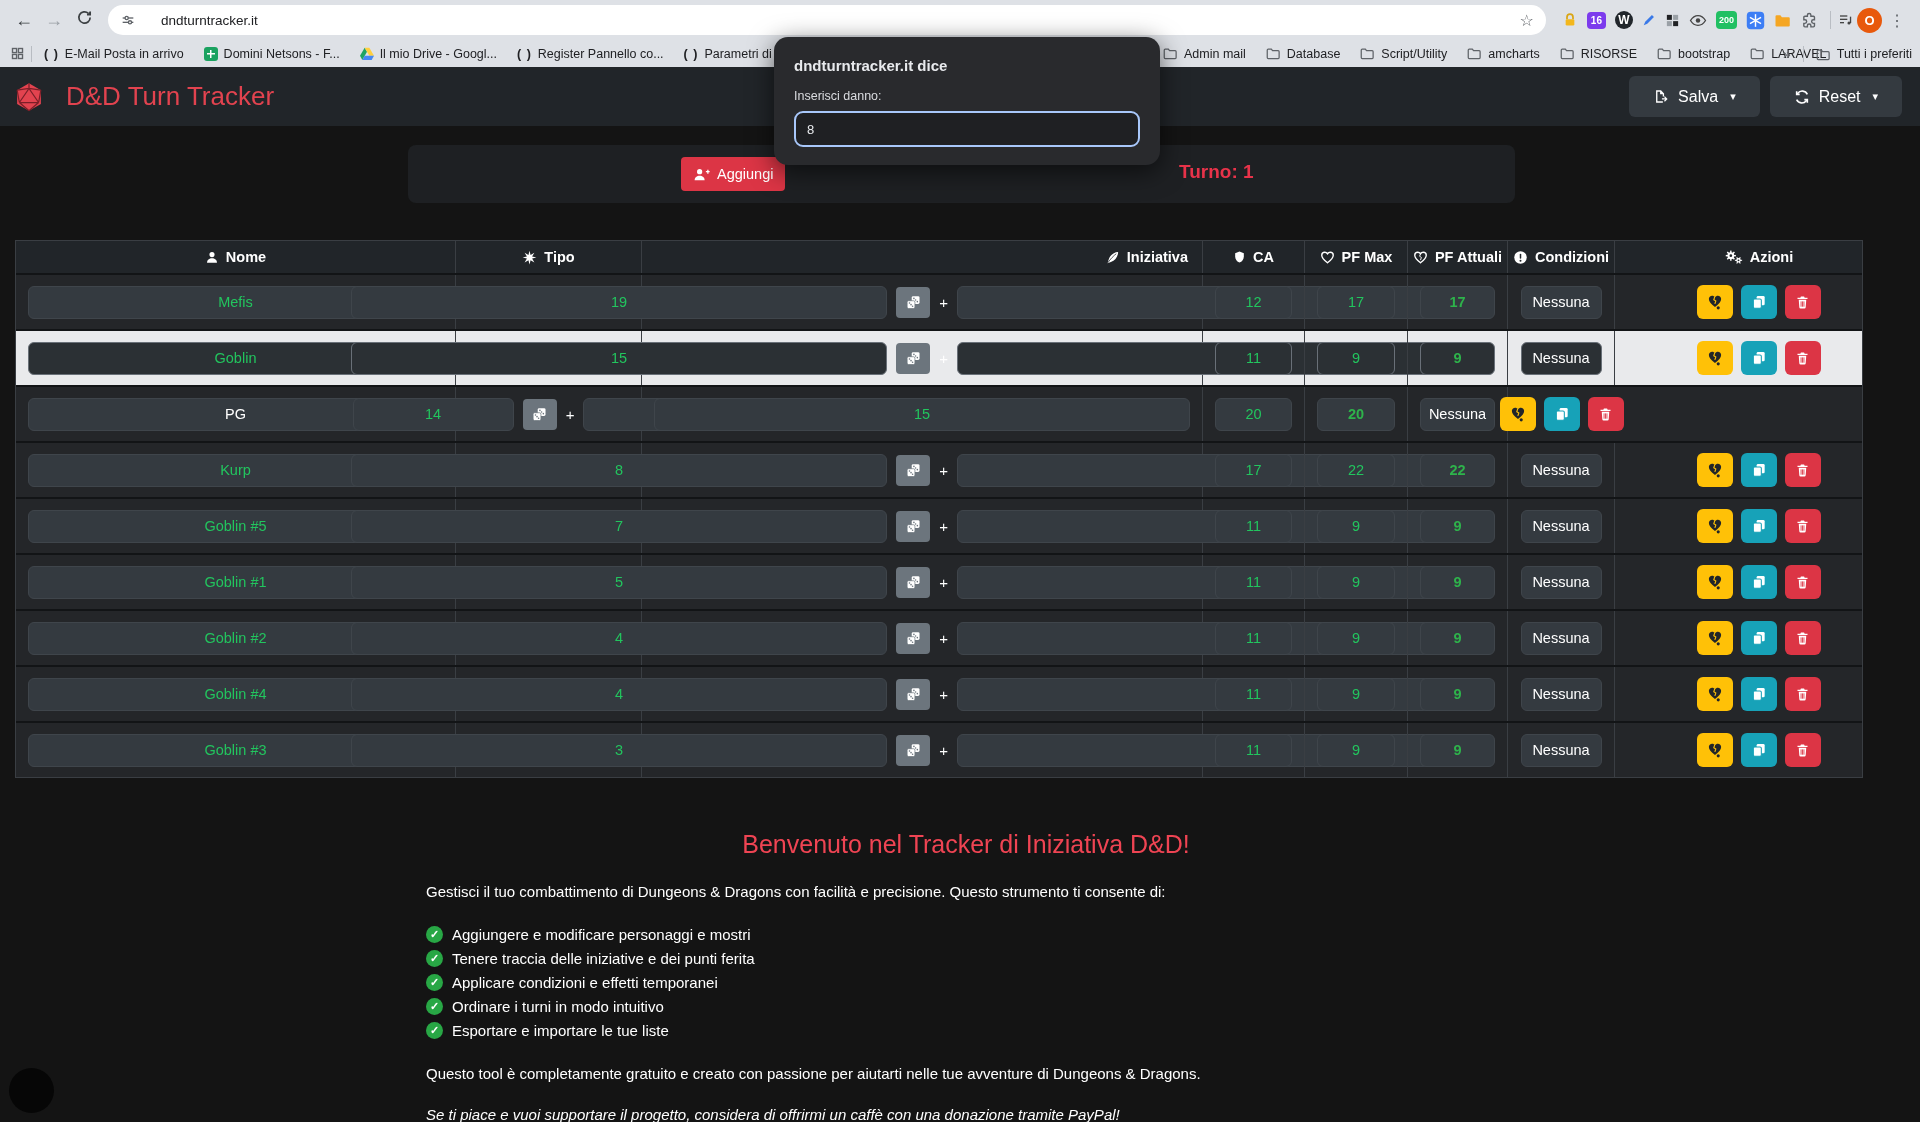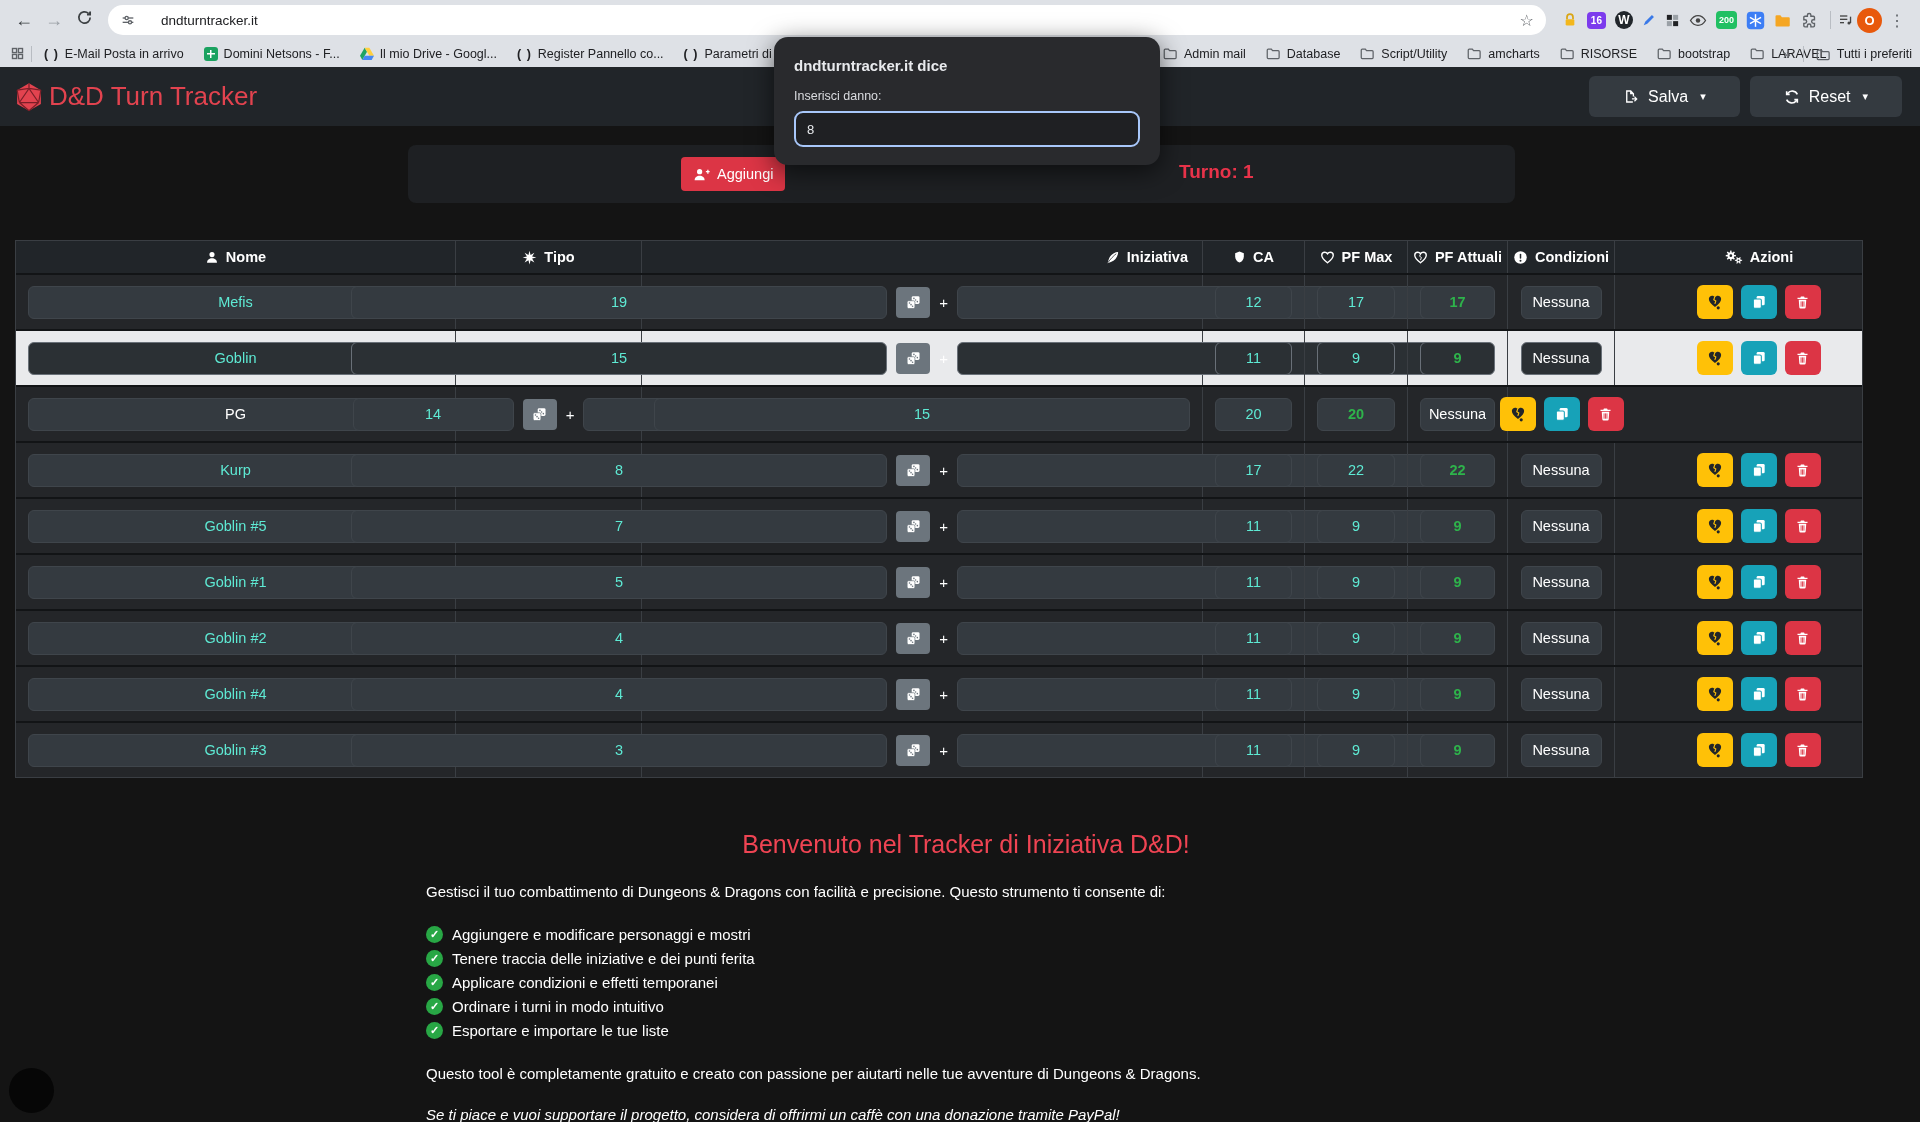--- a/index.html
+++ b/index.html
@@ -30,41 +30,41 @@
     linear-gradient(#fff,#fff) 50% 0/1.5px 100% no-repeat,
     linear-gradient(#fff,#fff) 0 50%/100% 1.5px no-repeat;}
   #bmRight{position:absolute;left:1163px;top:0;height:27px;display:flex;align-items:center;}
   .bm-far{position:absolute;right:8px;top:0;height:27px;display:flex;align-items:center;}
   .bm-chevrons{color:#5f6368;font-size:14px;margin-right:12px;}
   .bm-divider{width:1px;height:16px;background:#b8bcc2;margin-right:12px;}
   .apps-grid{margin-right:6px;display:flex;}
 
   
   .navbar{position:absolute;top:67px;left:0;right:0;height:59px;background:#212529;display:flex;align-items:center;padding:0 14px;box-sizing:border-box;}
-  .brand{display:flex;align-items:center;gap:5px;color:#e2434f;font-size:26px;font-weight:500;}
+  .brand{display:flex;align-items:center;gap:22px;color:#e2434f;font-size:26px;font-weight:500;}
   .nav-actions{margin-left:auto;display:flex;gap:10px;padding-right:4px;}
-  .btn-dark{background:#343a40;color:#fff;border:none;border-radius:6px;height:41px;padding:0 34px;font-size:16px;display:flex;align-items:center;gap:9px;font-family:inherit;}
+  .btn-dark{background:#343a40;color:#fff;border:none;border-radius:6px;height:41px;padding:0 24px;font-size:16px;display:flex;align-items:center;gap:9px;font-family:inherit;}
   .caret{font-size:11px;margin-left:3px;}
 
   
   .actionbar{position:absolute;left:408px;top:145px;width:1107px;height:58px;background:#1e2023;border-radius:8px;}
   .btn-add{position:absolute;left:273px;top:12px;background:#dc3545;color:#fff;border:none;border-radius:4px;height:34px;padding:0 12px;font-size:14.5px;display:flex;align-items:center;gap:7px;font-family:inherit;}
   .turno{position:absolute;left:771px;top:16px;color:#e8334a;font-weight:700;font-size:19px;}
 
   
   .ctable{position:absolute;left:15px;top:240px;width:1848px;background:#242629;border:1px solid #3a3e43;box-sizing:border-box;}
   .tgrid{display:grid;grid-template-columns:440px 186px 561px 102px 103px 100px 107px 287px;}
   .thead{height:32px;background:#212529;border-bottom:2px solid #121416;}
   .th{display:flex;align-items:center;justify-content:center;gap:7px;color:#fff;font-weight:700;font-size:14.5px;border-right:1px solid #3a3e43;}
   .th:last-child,.td:last-child{border-right:none;}
   .trow{height:54px;border-bottom:2px solid #121416;}
   .trow:last-child{border-bottom:none;}
   .td{display:flex;align-items:center;justify-content:center;border-right:1px solid #3a3e43;padding:0 12px;box-sizing:border-box;}
   .trow.active{background:#e9eaec;}
-  input.cell{background:#343a40;border:1px solid #3f454b;border-radius:6px;color:#5eead4;height:33px;text-align:center;font-size:14.5px;width:100%;font-family:inherit;box-sizing:border-box;outline:none;}
+  input.cell{background:#343a40;border:1px solid #3f454b;border-radius:6px;color:#22c55e;height:33px;text-align:center;font-size:14.5px;width:100%;font-family:inherit;box-sizing:border-box;outline:none;}
   .cell-box{background:#343a40;border:1px solid #3f454b;border-radius:6px;color:#fff;height:33px;display:flex;align-items:center;justify-content:center;font-size:14.5px;box-sizing:border-box;}
   .trow.active input.cell,.trow.active .cell-box{background:#2b3034;border:1.5px solid #697078;}
   .type-box{width:100%;}
   .init-input{width:80px;flex:0 0 auto;}
   .mod-input{width:80px;flex:0 0 auto;}
   .num-input{width:72px;flex:0 0 auto;}
   .dice-btn{width:34px;height:31px;background:#6c757d;border:none;border-radius:4px;display:flex;align-items:center;justify-content:center;margin:0 9px;flex:0 0 auto;}
   .plus{color:#fff;font-size:15px;margin-right:9px;}
   input.pf-current{color:#2eb34b;font-weight:700;}
   .cond-box{width:81px;}

